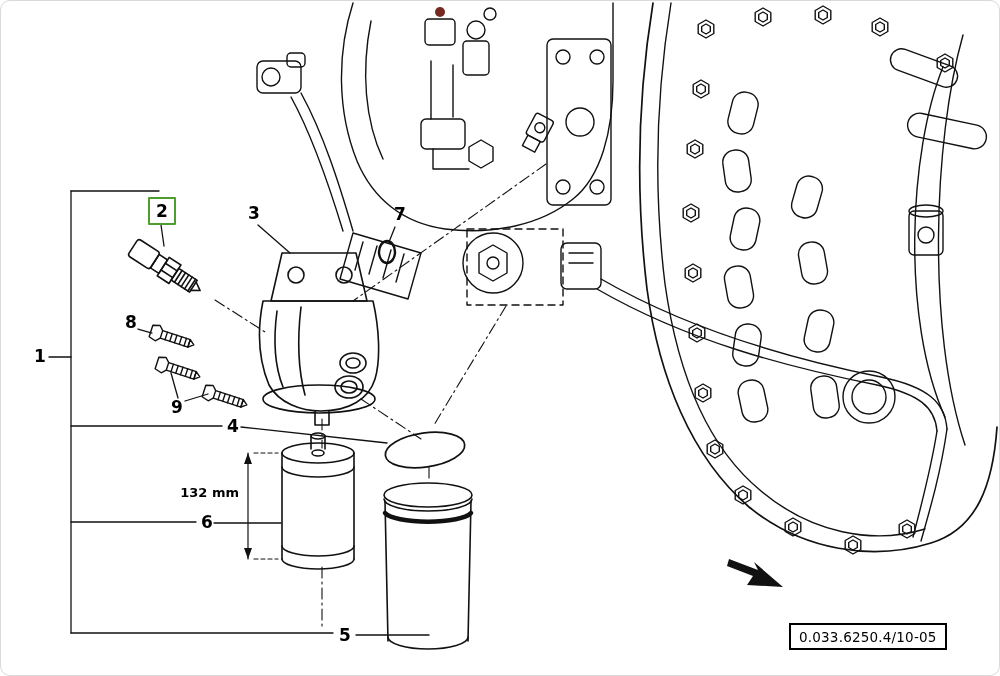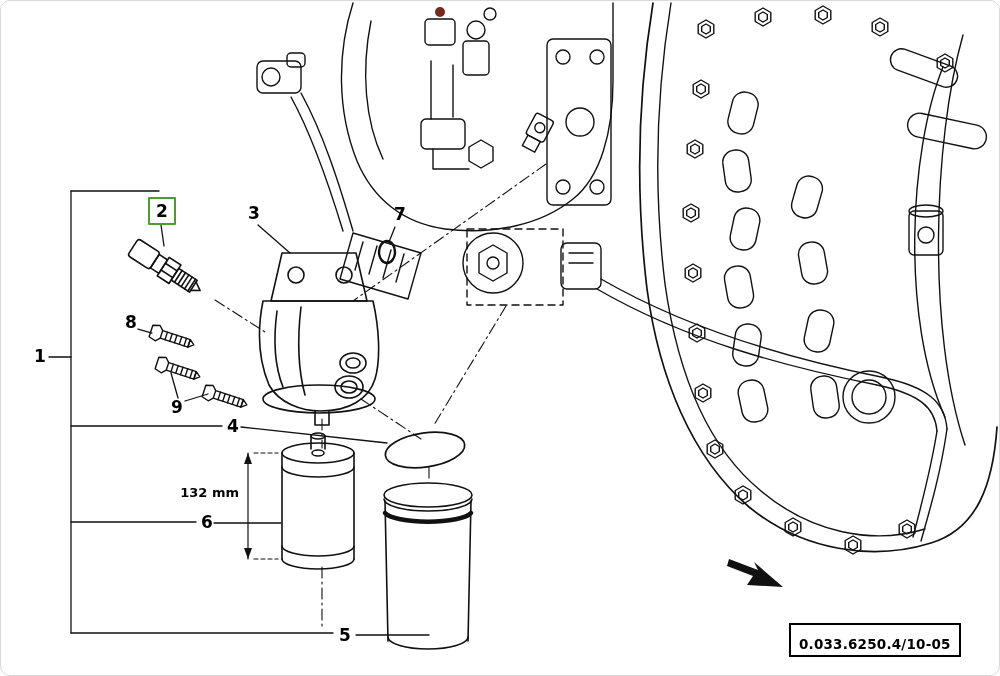--- a/index.html
+++ b/index.html
@@ -18,22 +18,22 @@
   .callout.highlight{
     border:2px solid var(--color-highlight,#4f9d2f);
     padding:4px 6px 3px 6px; border-radius:1px;
   }
   .dim-label{
     position:absolute; font-weight:bold; font-size:13px; width:62px;
     text-align:right; color:var(--color-line,#000);
   }
   .ref-code{
     position:absolute; border:2px solid var(--color-line,#000);
-    background:#fff; padding:11px 8px 3px 8px;
-    font-weight:bold; font-size:13.5px; letter-spacing:.2px;
+    background:#fff; padding:4px 8px 3px 8px;
+    font-weight:normal; font-size:13.5px; letter-spacing:.2px;
     color:var(--color-line,#000); white-space:nowrap;
   }
 </style>
 </head>
 <body>
 
 <div class="stage">
 
   <svg class="drawing" width="1000" height="676" viewBox="0 0 1000 676" xmlns="http://www.w3.org/2000/svg">
     <defs>

